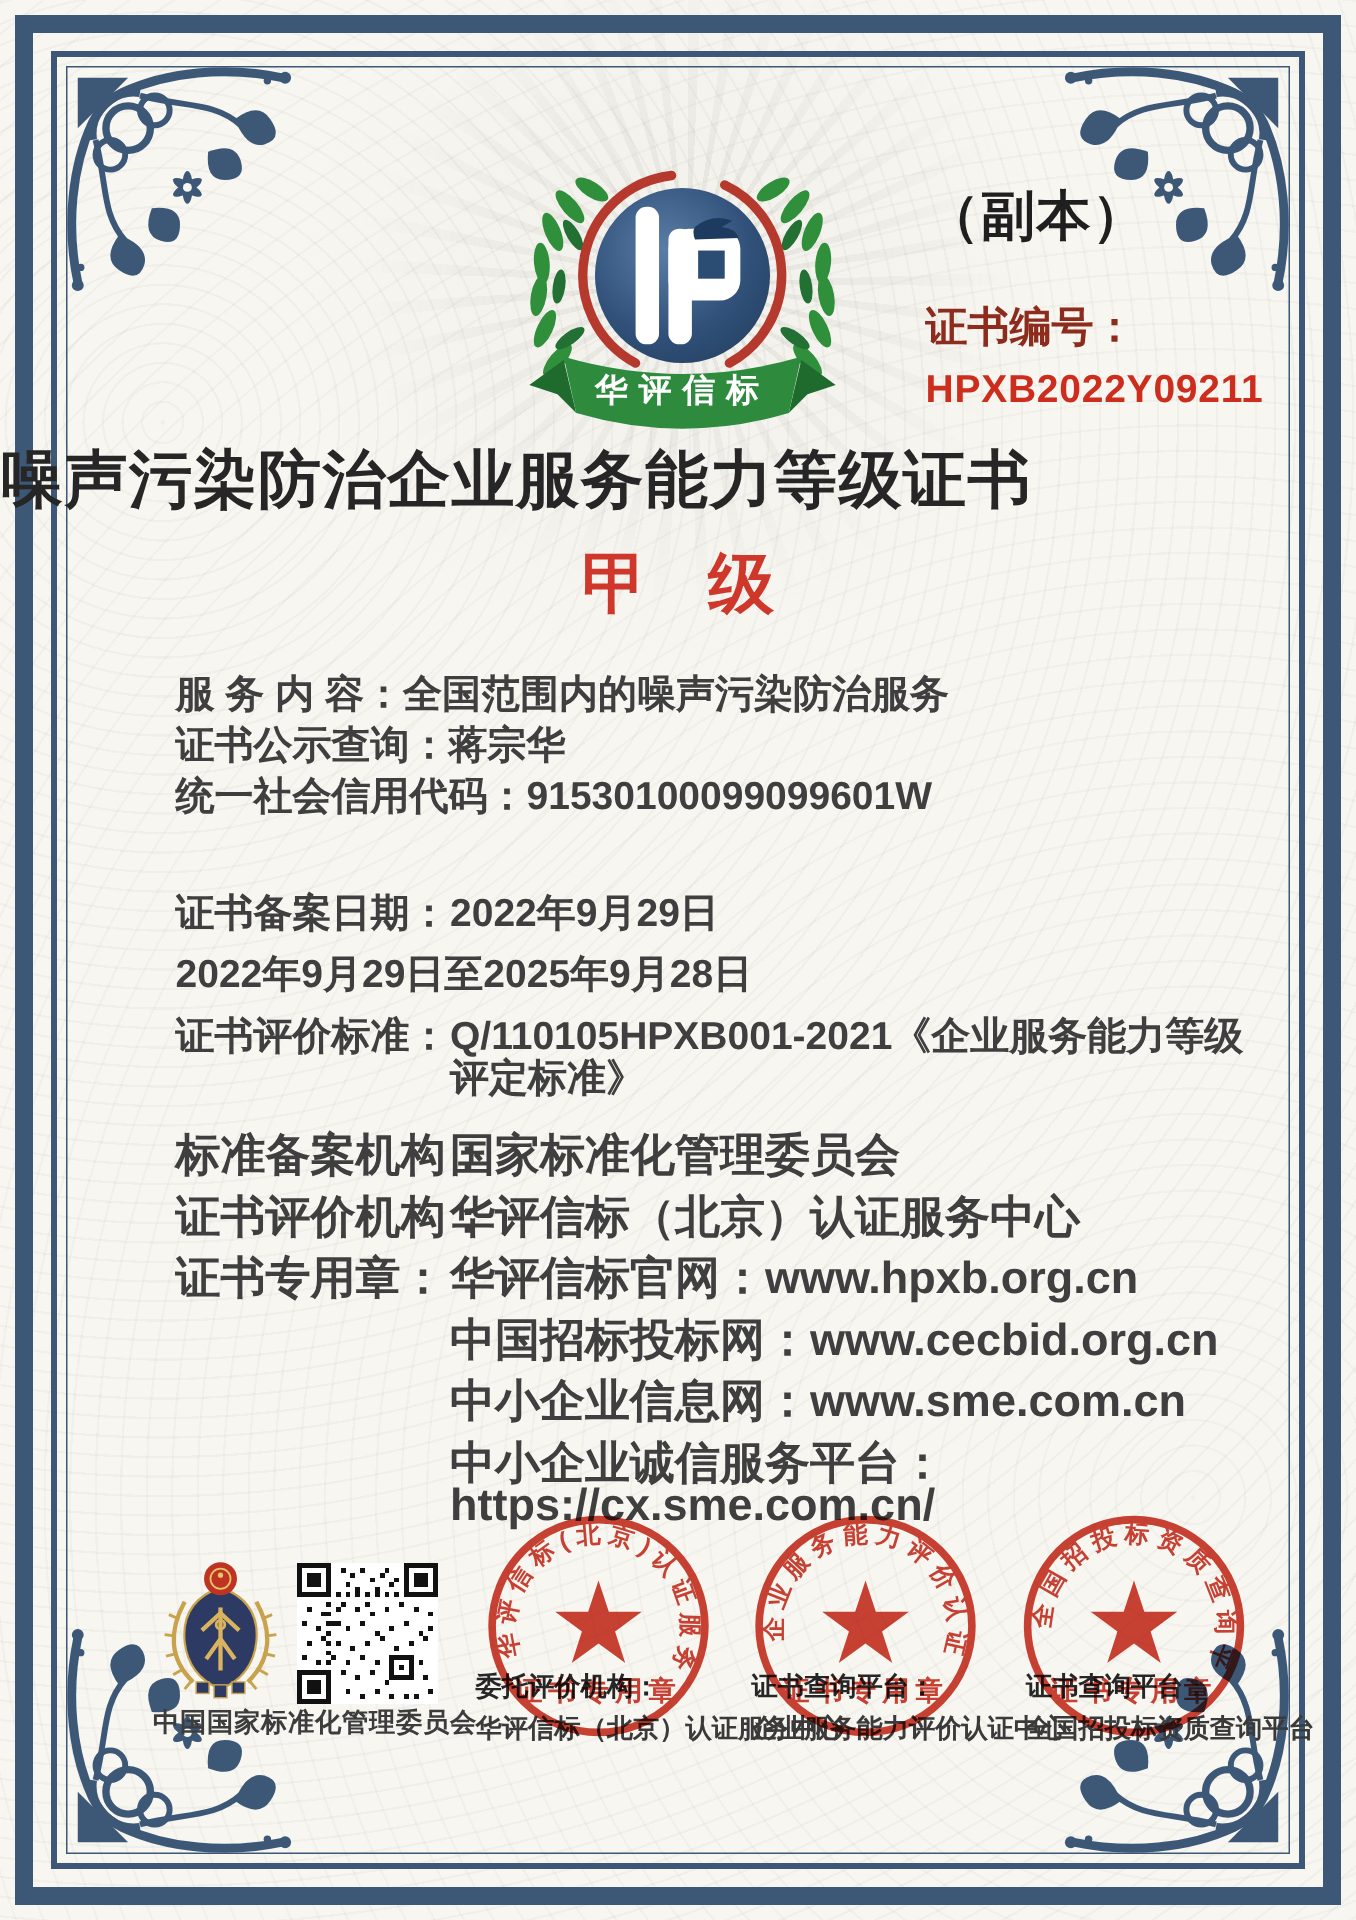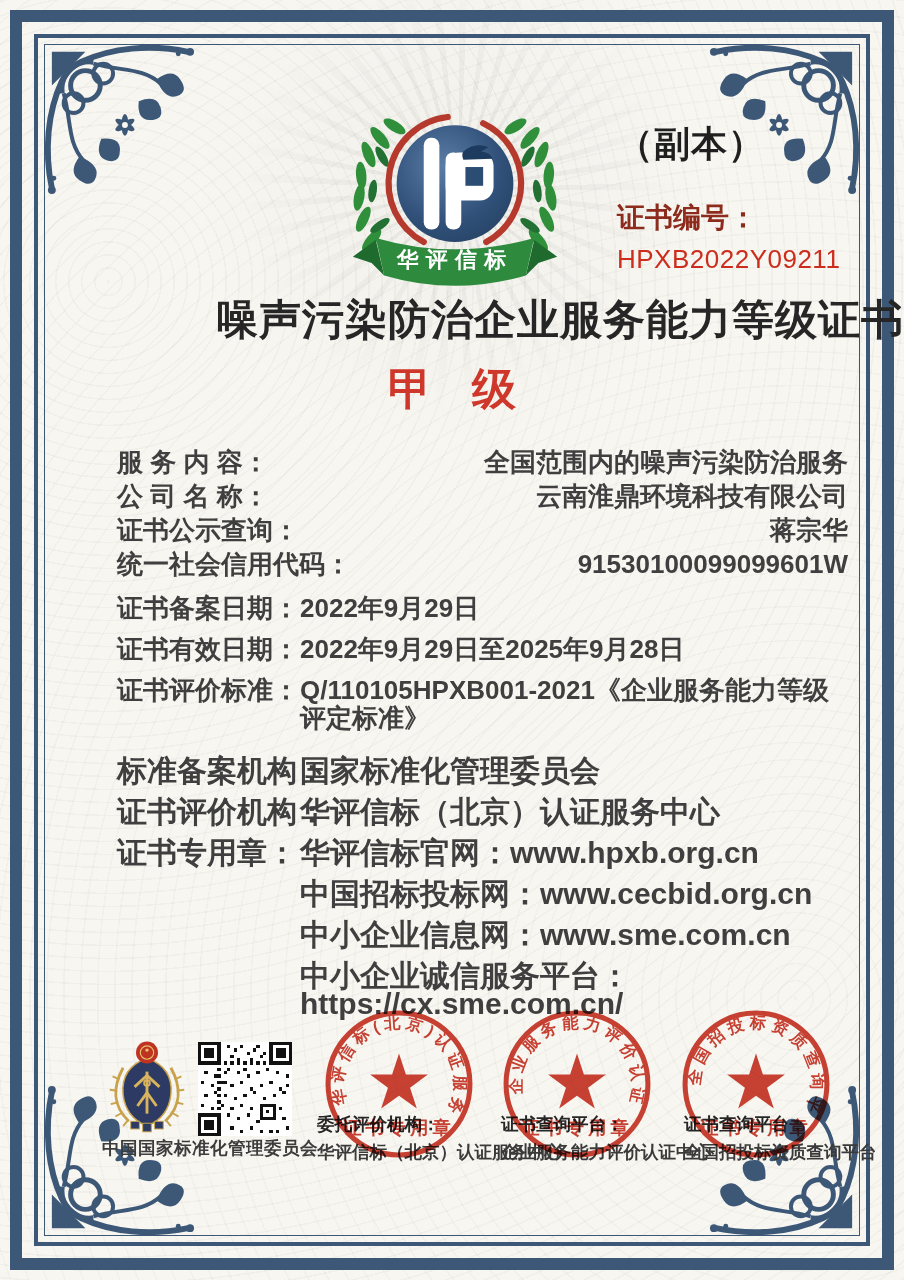--- a/index.html
+++ b/index.html
@@ -32,31 +32,31 @@
   .sunburst{
     position:absolute;left:228px;top:-42px;width:462px;height:462px;border-radius:50%;
     background:repeating-conic-gradient(rgba(158,152,142,.14) 0 2.5deg, transparent 2.5deg 8deg);
     -webkit-mask-image:radial-gradient(circle,#000 15%,transparent 68%);
     mask-image:radial-gradient(circle,#000 15%,transparent 68%);
   }
   .logo-area{position:absolute;left:330px;top:92px;width:250px;height:198px;}
   .side-info{position:absolute;left:617px;top:120px;}
   .dup-label{font-size:36px;font-weight:800;color:#1f1f1f;letter-spacing:1px;}
   .certno-label{margin-top:30px;font-size:28px;font-weight:800;color:#8d2b1c;}
-  .certno-value{margin-top:7px;font-size:26px;font-weight:400;color:#cc2d1d;letter-spacing:.5px;}
-  
-  .title{position:absolute;left:0;right:0;top:292px;text-align:right;
+  .certno-value{margin-top:7px;font-size:26px;font-weight:700;color:#cc2d1d;letter-spacing:.5px;}
+  
+  .title{position:absolute;left:0;right:0;top:292px;text-align:left;
     font-size:42px;font-weight:800;color:#262626;letter-spacing:1px;}
   .grade{position:absolute;left:0;right:0;top:360px;text-align:center;
     font-size:44px;font-weight:700;color:#ce372a;letter-spacing:14px;text-indent:14px;}
   
   .sec{position:absolute;left:117px;right:56px;color:#3f3f3f;font-weight:700;}
   .sec .row{display:flex;align-items:flex-start;}
   .sec1{top:449px;font-size:26px;}
-  .sec1 .row{margin-bottom:7px;line-height:27px;text-align:right;}
+  .sec1 .row{margin-bottom:7px;line-height:27px;}
   .sec2{top:594px;font-size:26px;}
   .sec2 .row{margin-bottom:13px;line-height:28px;}
   .sec3{top:757px;font-size:30px;}
   .sec3 .row{margin-bottom:13px;line-height:28px;}
   .lblfix{width:183px;flex:none;white-space:pre;}
   .lbl{white-space:pre;}
   .sec2 .val{width:505px;}
   .val{flex:1;}
   
   .emblem{position:absolute;left:104px;top:1036px;}
@@ -195,40 +195,35 @@
 
   <div class="title">噪声污染防治企业服务能力等级证书</div>
   <div class="grade">甲 级</div>
 
   <div class="sec sec1">
     <div class="row">
         <span class="lbl">服 务 内 容：</span>
         <span class="val">全国范围内的噪声污染防治服务</span>
       </div>
     <div class="row">
-        <span class="lbl">公 司 名 称：</span>
-        <span class="val">云南淮鼎环境科技有限公司</span>
-      </div>
-    <div class="row">
         <span class="lbl">证书公示查询：</span>
         <span class="val">蒋宗华</span>
       </div>
     <div class="row">
         <span class="lbl">统一社会信用代码：</span>
         <span class="val">91530100099099601W</span>
       </div>
   </div>
 
   <div class="sec sec2">
     <div class="row">
         <span class="lblfix">证书备案日期：</span>
         <span class="val">2022年9月29日</span>
       </div>
     <div class="row">
-        <span class="lblfix">证书有效日期：</span>
         <span class="val">2022年9月29日至2025年9月28日</span>
       </div>
     <div class="row">
         <span class="lblfix">证书评价标准：</span>
         <span class="val">Q/110105HPXB001-2021《企业服务能力等级评定标准》</span>
       </div>
   </div>
 
   <div class="sec sec3">
     <div class="row">

